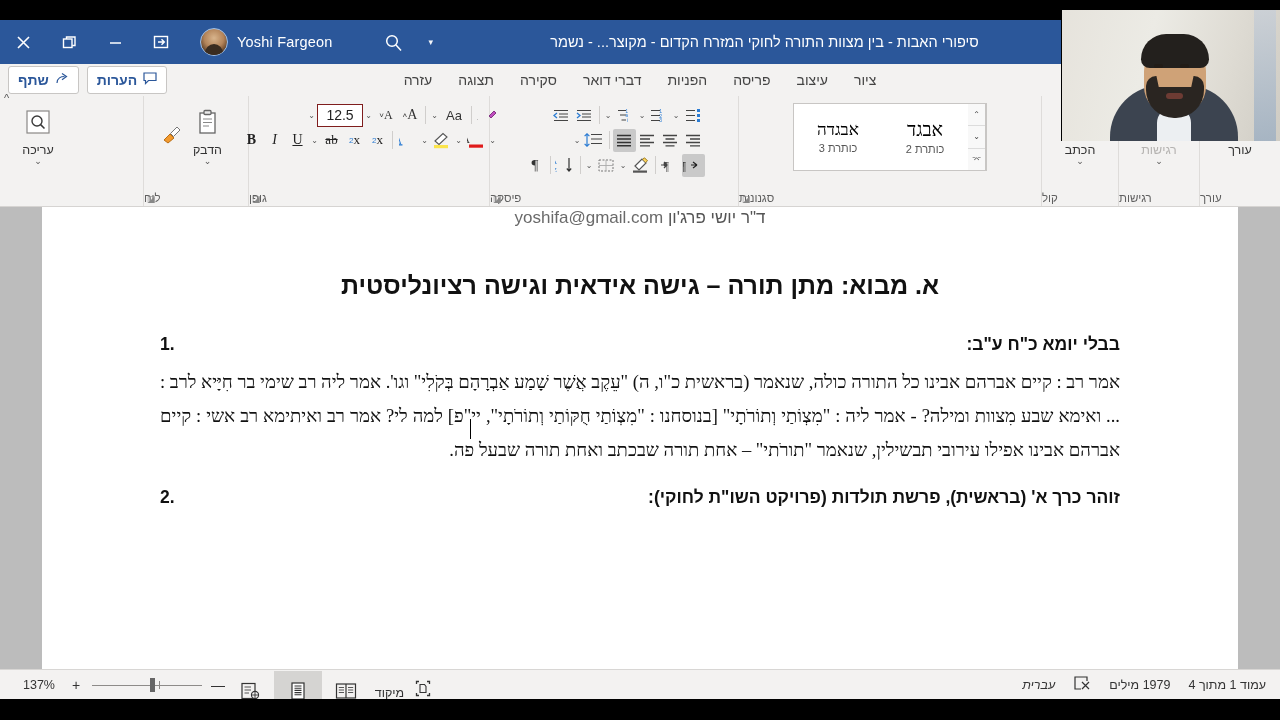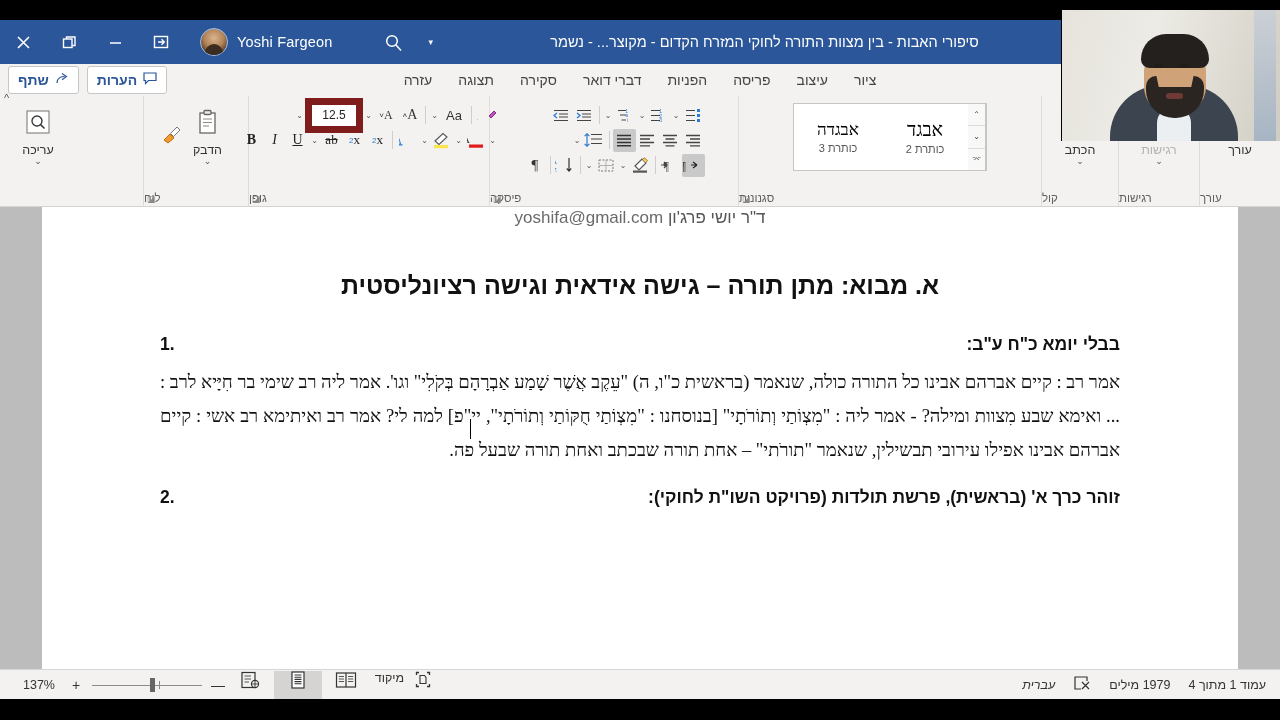--- a/index.html
+++ b/index.html
@@ -173,24 +173,24 @@
   .ib {
     min-width: 23px; height: 23px;
     display:flex; align-items:center; justify-content:center;
     font-size: 13px; color:#3a3a3a;
     border-radius: 2px;
   }
   .ib.active { background: #c9c9c9; }
   .ib.caret { min-width: 11px; font-size: 8px; color:#555; }
   .sep { width:1px; height:18px; background:#d0cecc; margin:0 3px; }
   .fsbox {
-    border: 7px solid #7f1d1d; background: #fff;
+    border: 1px solid #7f1d1d; background: #fff;
     height: 21px; min-width: 44px;
     display:flex; align-items:center; justify-content:center;
-    font-size: 12px; color:#222; direction: ltr;
+    font-size: 14px; color:#222; direction: ltr;
   }
   .collapse {
     position: absolute; left: 4px; top: 92px;
     font-size: 11px; color:#555;
   }
 
   
   .docarea {
     position: absolute; left: 0; top: 207px;
     width: 1280px; height: 462px;
@@ -257,21 +257,21 @@
     border-top: 1px solid #d8d6d4;
     display: flex; align-items: center;
     font-size: 12.5px; color: #333;
     direction: rtl;
   }
   .st-right { display:flex; align-items:center; gap: 18px; padding-right: 14px; direction: rtl;}
   .st-spacer { flex: 1; }
   .st-left { display:flex; align-items:center; direction: ltr; padding-left: 10px; gap: 0;}
   .viewbtn {
     width: 48px; height: 29px;
-    display:flex; align-items:flex-start; justify-content:center;
+    display:flex; align-items:flex-end; justify-content:center;
     color:#333;
   }
   .viewbtn.sel { background: #d5d4d2; }
   .zoomwrap { display:flex; align-items:center; gap: 8px; direction: ltr; padding-left: 8px;}
   .zoomtrack { position: relative; width: 110px; height: 14px; display:flex; align-items:center;}
   .zoomtrack .line { width:100%; height:1px; background:#8d8b89; }
   .zoomtrack .thumb { position:absolute; left:53%; width:5px; height:14px; background:#666; }
   .zoomtrack .mid { position:absolute; left:calc(53% + 9px); width:1px; height:8px; background:#8d8b89;}
   .zoompct { width: 42px; text-align: center; direction: ltr; }
   .zbtn { width: 16px; text-align:center; color:#333; font-size: 14px; }

